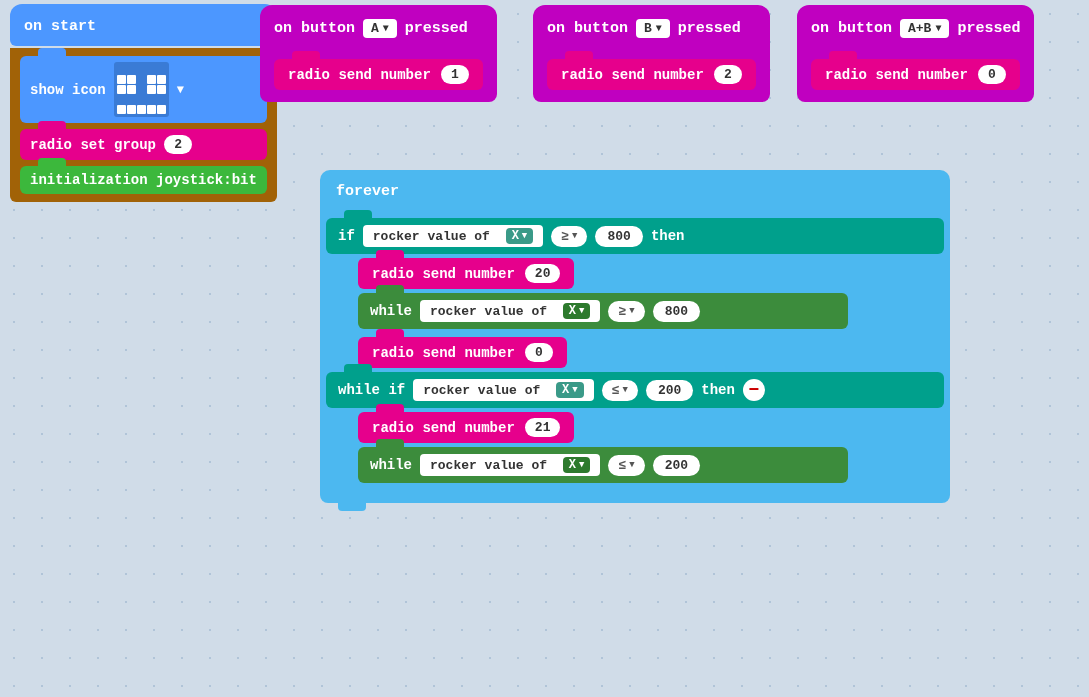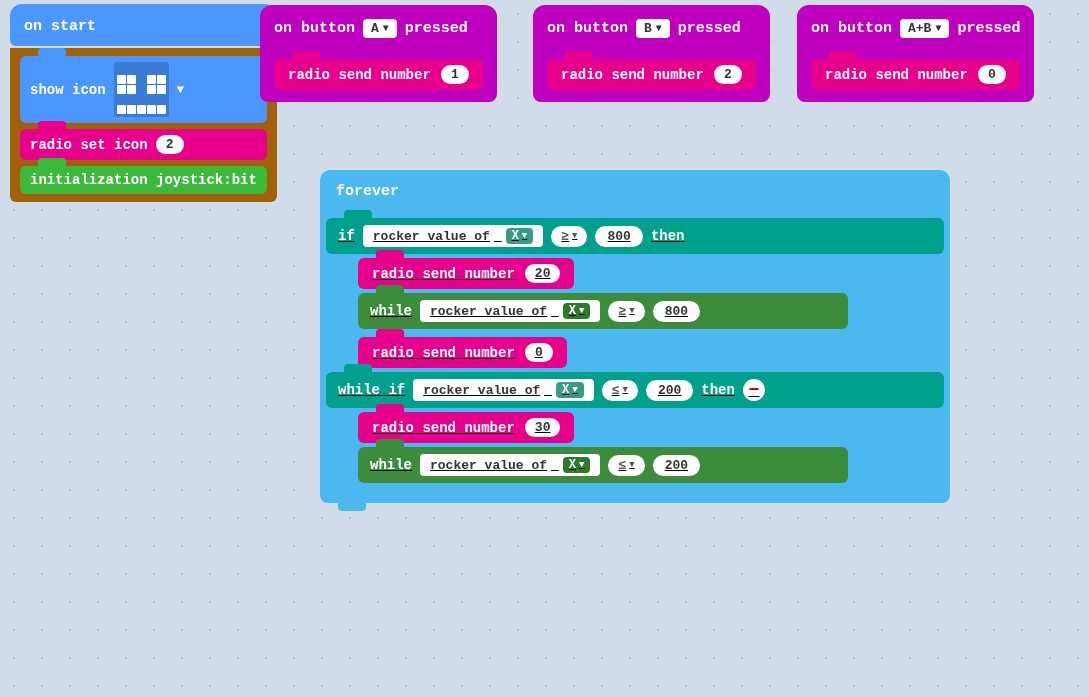--- a/index.html
+++ b/index.html
@@ -85,21 +85,21 @@
         <div style="background:white; border-radius:1px;"></div>
         <div style="background:white; border-radius:1px;"></div>
         <div style="background:white; border-radius:1px;"></div>
         <div style="background:white; border-radius:1px;"></div>
       </div>
       <span style="color:white; font-size:12px;">▼</span>
     </div>
 
     <div style="background:#e6008c; border-radius:6px; padding:6px 10px; display:flex; align-items:center; gap:8px; color:white; font-weight:bold; position:relative;">
       <div style="position:absolute; top:-8px; left:18px; width:28px; height:8px; background:#e6008c; border-radius:4px 4px 0 0;"></div>
-      <span>radio set icon</span>
+      <span>radio set group</span>
       <span class="pill">2</span>
     </div>
 
     <div style="background:#3cb83c; border-radius:6px; padding:6px 10px; display:flex; align-items:flex-end; gap:8px; color:white; font-weight:bold; position:relative; margin-bottom:4px;">
       <div style="position:absolute; top:-8px; left:18px; width:28px; height:8px; background:#3cb83c; border-radius:4px 4px 0 0;"></div>
       <span>initialization joystick:bit</span>
     </div>
   </div>
 </div>
 
@@ -156,21 +156,21 @@
     </div>
   </div>
 </div>
 
 <div class="block-container" style="left: 320px; top: 170px;">
 
   <div style="background:#4cb8f0; border-radius:10px 10px 0 0; padding:8px 16px; display:flex; align-items:center; color:white; font-weight:bold; font-size:15px; min-height:42px; width:630px;">
     <span>forever</span>
   </div>
 
-  <div style="background:#4cb8f0; padding:6px 6px 0 6px; width:630px;text-decoration:underline;">
+  <div style="background:#4cb8f0; padding:6px 6px 0 6px; width:630px;">
 
     <div style="background:#00a08c; border-radius:6px; padding:7px 12px; display:flex; align-items:center; gap:8px; color:white; font-weight:bold; position:relative; width:100%;">
       <div style="position:absolute; top:-8px; left:18px; width:28px; height:8px; background:#00a08c; border-radius:4px 4px 0 0;"></div>
       <span>if</span>
       <span style="background:white; color:#333; border-radius:4px; padding:3px 10px; font-size:13px; display:inline-flex; align-items:center; gap:4px;">
         <span>rocker value of</span>
         &nbsp;
         <span style="background:#3a9a88; color:white; border-radius:4px; padding:1px 6px; font-size:12px; display:inline-flex; align-items:center; gap:3px;">
           <span>X</span>
           <span style="font-size:9px;">▼</span>
@@ -236,21 +236,21 @@
       <span style="background:white; color:#333; border-radius:50px; padding:3px 12px; font-size:13px; font-weight:bold;">200</span>
       <span>then</span>
       <span style="background:white; color:#c00; border-radius:50%; width:22px; height:22px; display:inline-flex; align-items:center; justify-content:center; font-size:18px; font-weight:bold; line-height:1;">−</span>
     </div>
 
     <div style="padding-left:32px; padding-top:4px; display:flex; flex-direction:column; gap:4px; padding-bottom:6px;">
 
       <div style="background:#e6008c; border-radius:6px; padding:6px 14px; display:flex; align-items:center; gap:10px; color:white; font-weight:bold; position:relative; align-self:flex-start;">
         <div style="position:absolute; top:-8px; left:18px; width:28px; height:8px; background:#e6008c; border-radius:4px 4px 0 0;"></div>
         <span>radio send number</span>
-        <span class="pill">30</span>
+        <span class="pill">21</span>
       </div>
 
       <div style="background:#3c8c3c; border-radius:6px; padding:7px 12px; display:flex; align-items:center; gap:8px; color:white; font-weight:bold; position:relative; width:490px;">
         <div style="position:absolute; top:-8px; left:18px; width:28px; height:8px; background:#3c8c3c; border-radius:4px 4px 0 0;"></div>
         <span>while</span>
         <span style="background:white; color:#333; border-radius:4px; padding:3px 10px; font-size:13px; display:inline-flex; align-items:center; gap:4px;">
           <span>rocker value of</span>
           &nbsp;
           <span style="background:#2d7a2d; color:white; border-radius:4px; padding:1px 6px; font-size:12px; display:inline-flex; align-items:center; gap:3px;">
             <span>X</span>

